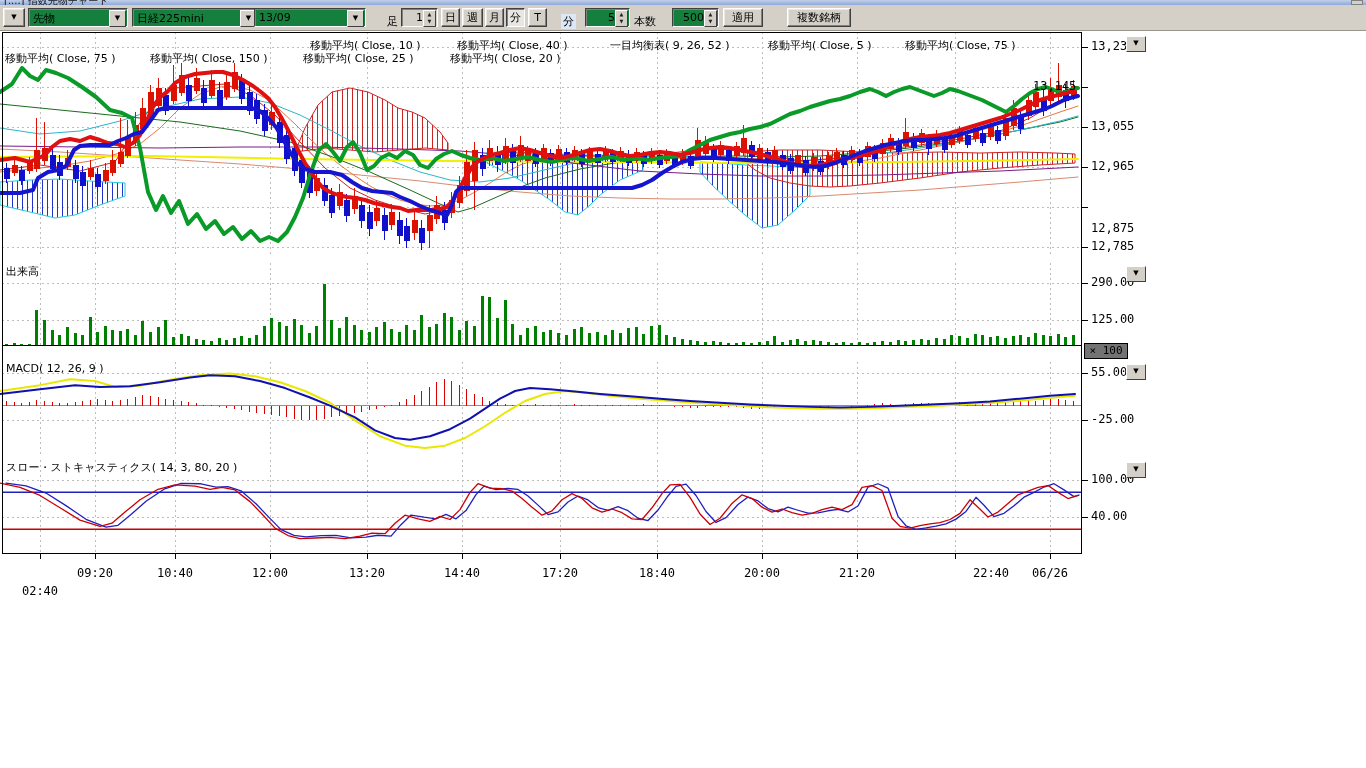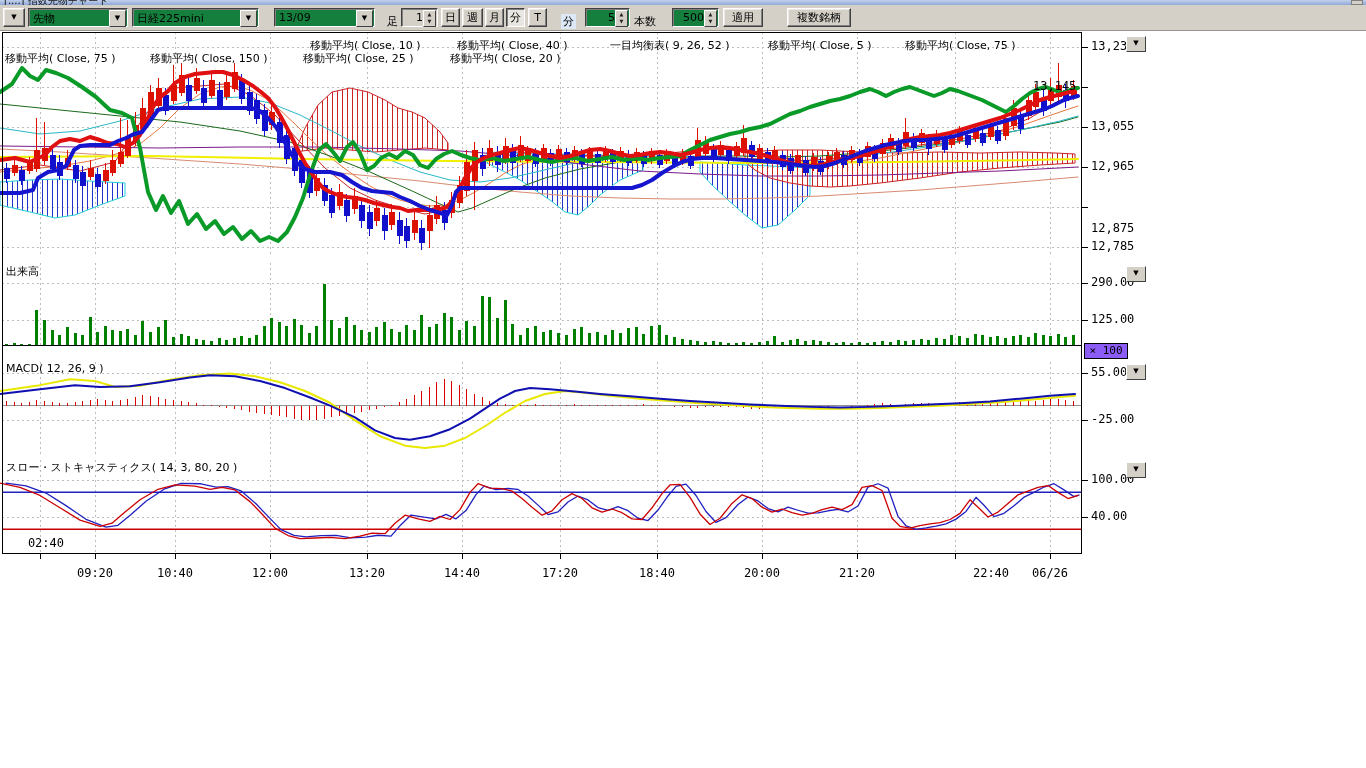--- a/index.html
+++ b/index.html
@@ -36,21 +36,21 @@
   #overlay{position:absolute;left:0;top:0;width:1366px;height:768px;pointer-events:none;}
   #overlay *{pointer-events:auto;}
   .lg{position:absolute;white-space:nowrap;font-size:11px;color:#000;}
   .plabel{position:absolute;white-space:nowrap;font-size:11px;color:#000;}
   .ax{position:absolute;font-family:"DejaVu Sans Mono",monospace;font-size:12px;white-space:nowrap;color:#000;}
   .tlab{position:absolute;font-family:"DejaVu Sans Mono",monospace;font-size:12px;width:48px;text-align:center;color:#000;}
   .dd{position:absolute;left:1126px;width:18px;height:14px;background:#d4d0c8;
     border:1px solid;border-color:#ffffff #404040 #404040 #ffffff;text-align:center;
     font-size:7px;line-height:13px;}
   .badge{position:absolute;left:1084px;top:343px;width:42px;height:14px;border:1px solid #000;
-    background:#8b5cf6;font-family:"DejaVu Sans Mono",monospace;font-size:11px;line-height:13px;text-align:center;}
+    background:#737373;font-family:"DejaVu Sans Mono",monospace;font-size:11px;line-height:13px;text-align:center;}
   svg{position:absolute;left:0;top:0;}
 </style>
 </head>
 <body>
 
 <div class="titlebar">
   <span class="ttext">[....] 指数先物チャート</span>
 </div>
 <div class="titlefrag"></div>
 
@@ -60,21 +60,21 @@
   </div>
 
   <div class="tb sunken combo" style="left:28px;top:3px;width:100px;">
     <span class="val">先物</span>
     <span class="dbtn">▼</span>
   </div>
   <div class="tb sunken combo" style="left:132px;top:3px;width:127px;">
     <span class="val">日経225mini</span>
     <span class="dbtn">▼</span>
   </div>
-  <div class="tb sunken combo" style="left:274px;top:3px;width:101px;">
+  <div class="tb sunken combo" style="left:254px;top:3px;width:112px;">
     <span class="val">13/09</span>
     <span class="dbtn">▼</span>
   </div>
 
   <span class="tlabel" style="left:387px;">足</span>
   <div class="tb sunken gray spin" style="left:401px;top:3px;width:37px;">
     <span class="sval">1</span>
     <span class="spinb">▲<br>▼</span>
   </div>
 
@@ -802,21 +802,21 @@
     <span class="ax" style="left: 1091px; top: 119px;">13,055</span>
     <span class="ax" style="left: 1091px; top: 159px;">12,965</span>
     <span class="ax" style="left: 1091px; top: 199px; margin-top: 22px;">12,875</span>
     <span class="ax" style="left: 1091px; top: 239px;">12,785</span>
     <span class="ax" style="left: 1091px; top: 275px;">290.00</span>
     <span class="ax" style="left: 1091px; top: 312px;">125.00</span>
     <span class="ax" style="left: 1091px; top: 365px;">55.00</span>
     <span class="ax" style="left: 1091px; top: 412px;">-25.00</span>
     <span class="ax" style="left: 1091px; top: 472px;">100.00</span>
     <span class="ax" style="left: 1091px; top: 509px;">40.00</span>
-    <span class="tlab" style="left: 16px; top: 536px; text-align: right;">02:40</span>
+    <span class="tlab" style="left: 16px; top: 584px;">02:40</span>
     <span class="tlab" style="left: 71px; top: 566px;">09:20</span>
     <span class="tlab" style="left: 151px; top: 566px;">10:40</span>
     <span class="tlab" style="left: 246px; top: 566px;">12:00</span>
     <span class="tlab" style="left: 343px; top: 566px;">13:20</span>
     <span class="tlab" style="left: 438px; top: 566px;">14:40</span>
     <span class="tlab" style="left: 536px; top: 566px;">17:20</span>
     <span class="tlab" style="left: 633px; top: 566px;">18:40</span>
     <span class="tlab" style="left: 738px; top: 566px;">20:00</span>
     <span class="tlab" style="left: 833px; top: 566px;">21:20</span>
     <span class="tlab" style="left: 931px; top: 566px; margin-left: 36px;">22:40</span>

